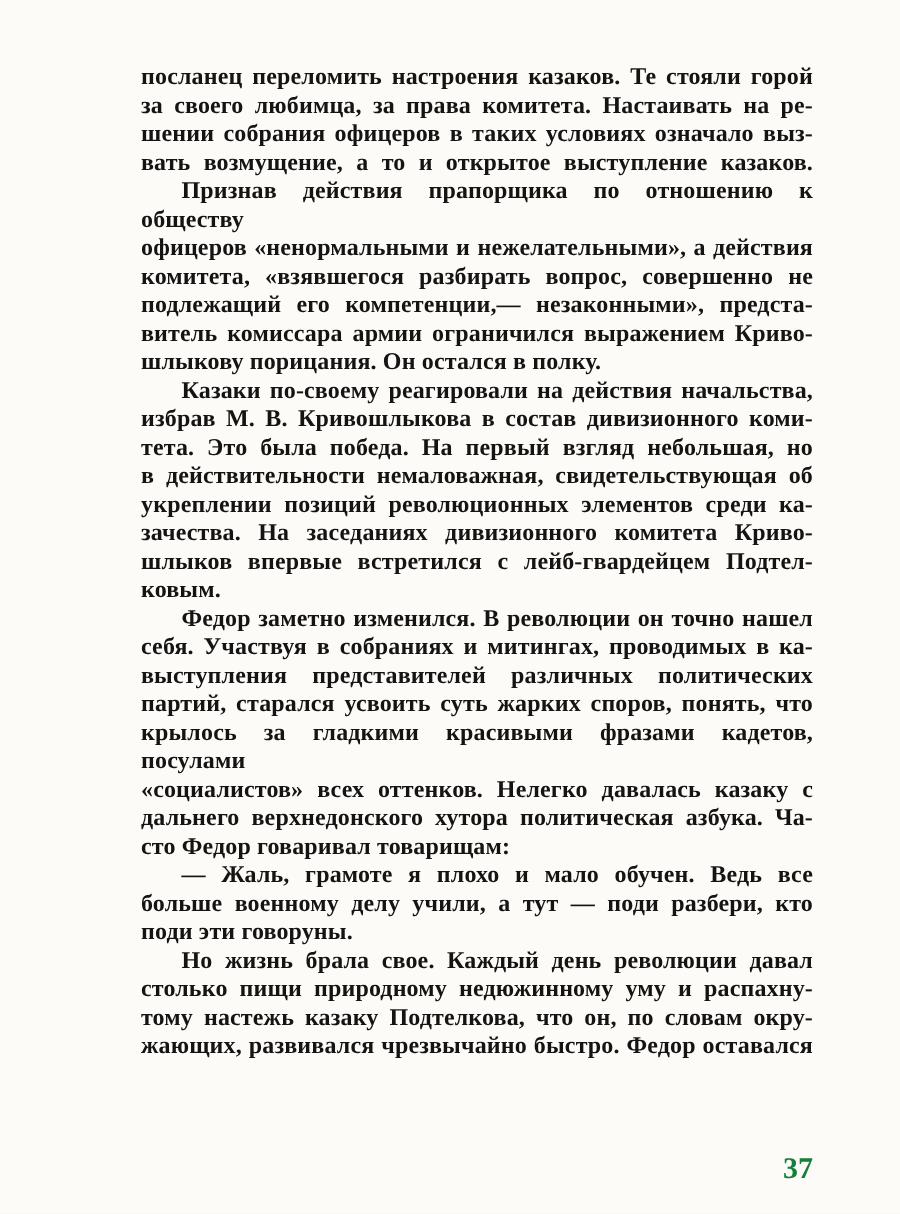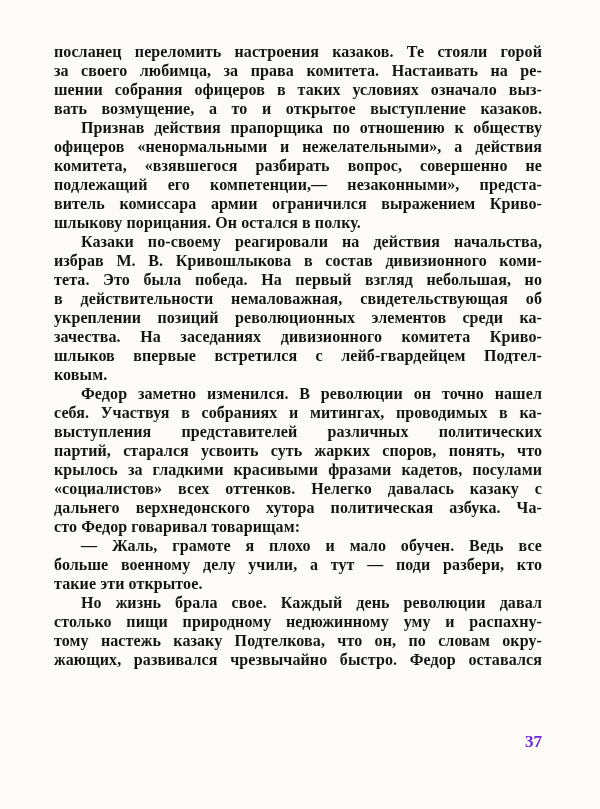--- a/index.html
+++ b/index.html
@@ -24,28 +24,29 @@
     font-weight: bold;
     line-height: 19px;
     letter-spacing: 0.1px;
   }
   .para { margin: 0; padding: 0; }
   .line {
     display: block;
     text-align: justify;
     text-align-last: justify;
     white-space: normal;
+    margin-left: 40px;
   }
   .line.end { text-align-last: left; }
   .para.indent .line:first-child { text-indent: 27px; }
   .page-number {
     position: absolute;
-    right: 58px; top: 732px;
-    color: #6d28d9;
-    font-size: 17px;
+    right: 58px; top: 768px;
+    color: #15803d;
+    font-size: 20px;
     font-weight: bold;
   }
 </style>
 </head>
 <body>
 
 <div class="page">
   <div class="text-block">
 
     <p class="para">
@@ -82,21 +83,21 @@
       <span class="line">партий, старался усвоить суть жарких споров, понять, что</span>
       <span class="line">крылось за гладкими красивыми фразами кадетов, посулами</span>
       <span class="line">«социалистов» всех оттенков. Нелегко давалась казаку с</span>
       <span class="line">дальнего верхнедонского хутора политическая азбука. Ча-</span>
       <span class="line end">сто Федор говаривал товарищам:</span>
     </p>
 
     <p class="para indent">
       <span class="line">— Жаль, грамоте я плохо и мало обучен. Ведь все</span>
       <span class="line">больше военному делу учили, а тут — поди разбери, кто</span>
-      <span class="line end">такие эти открытое.</span>
+      <span class="line end">поди эти говоруны.</span>
     </p>
 
     <p class="para indent">
       <span class="line">Но жизнь брала свое. Каждый день революции давал</span>
       <span class="line">столько пищи природному недюжинному уму и распахну-</span>
       <span class="line">тому настежь казаку Подтелкова, что он, по словам окру-</span>
       <span class="line">жающих, развивался чрезвычайно быстро. Федор оставался</span>
     </p>
 
   </div>

